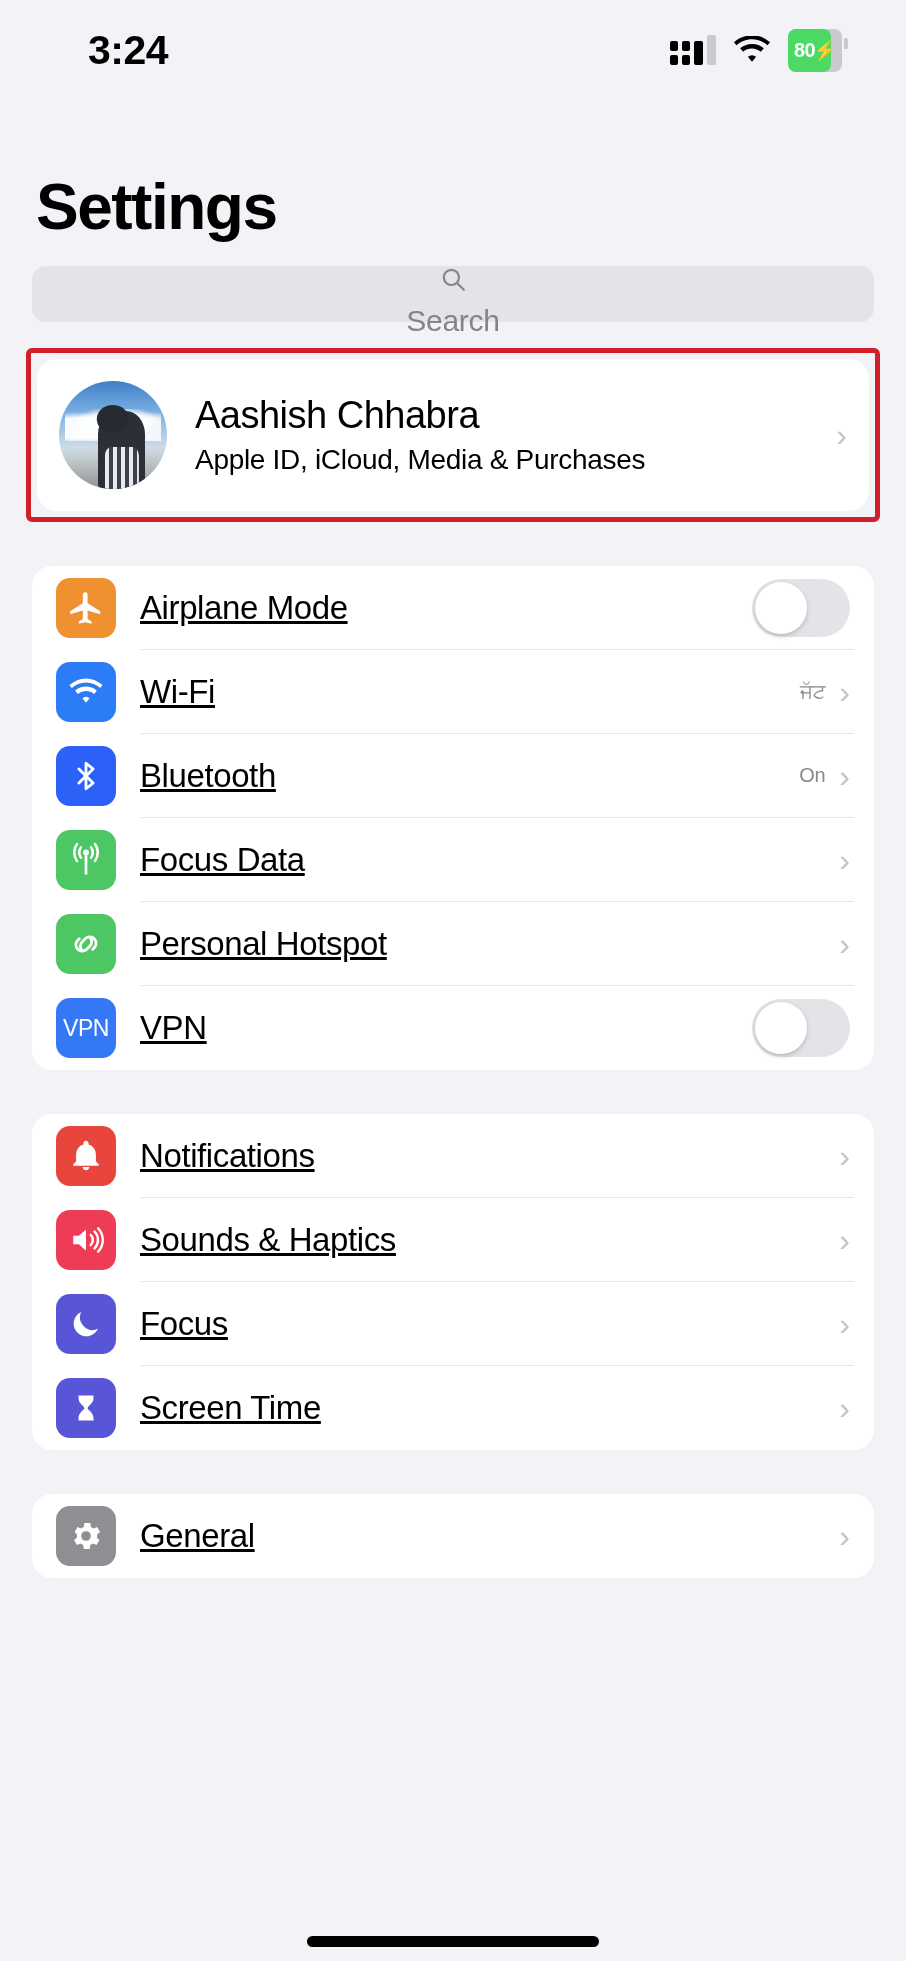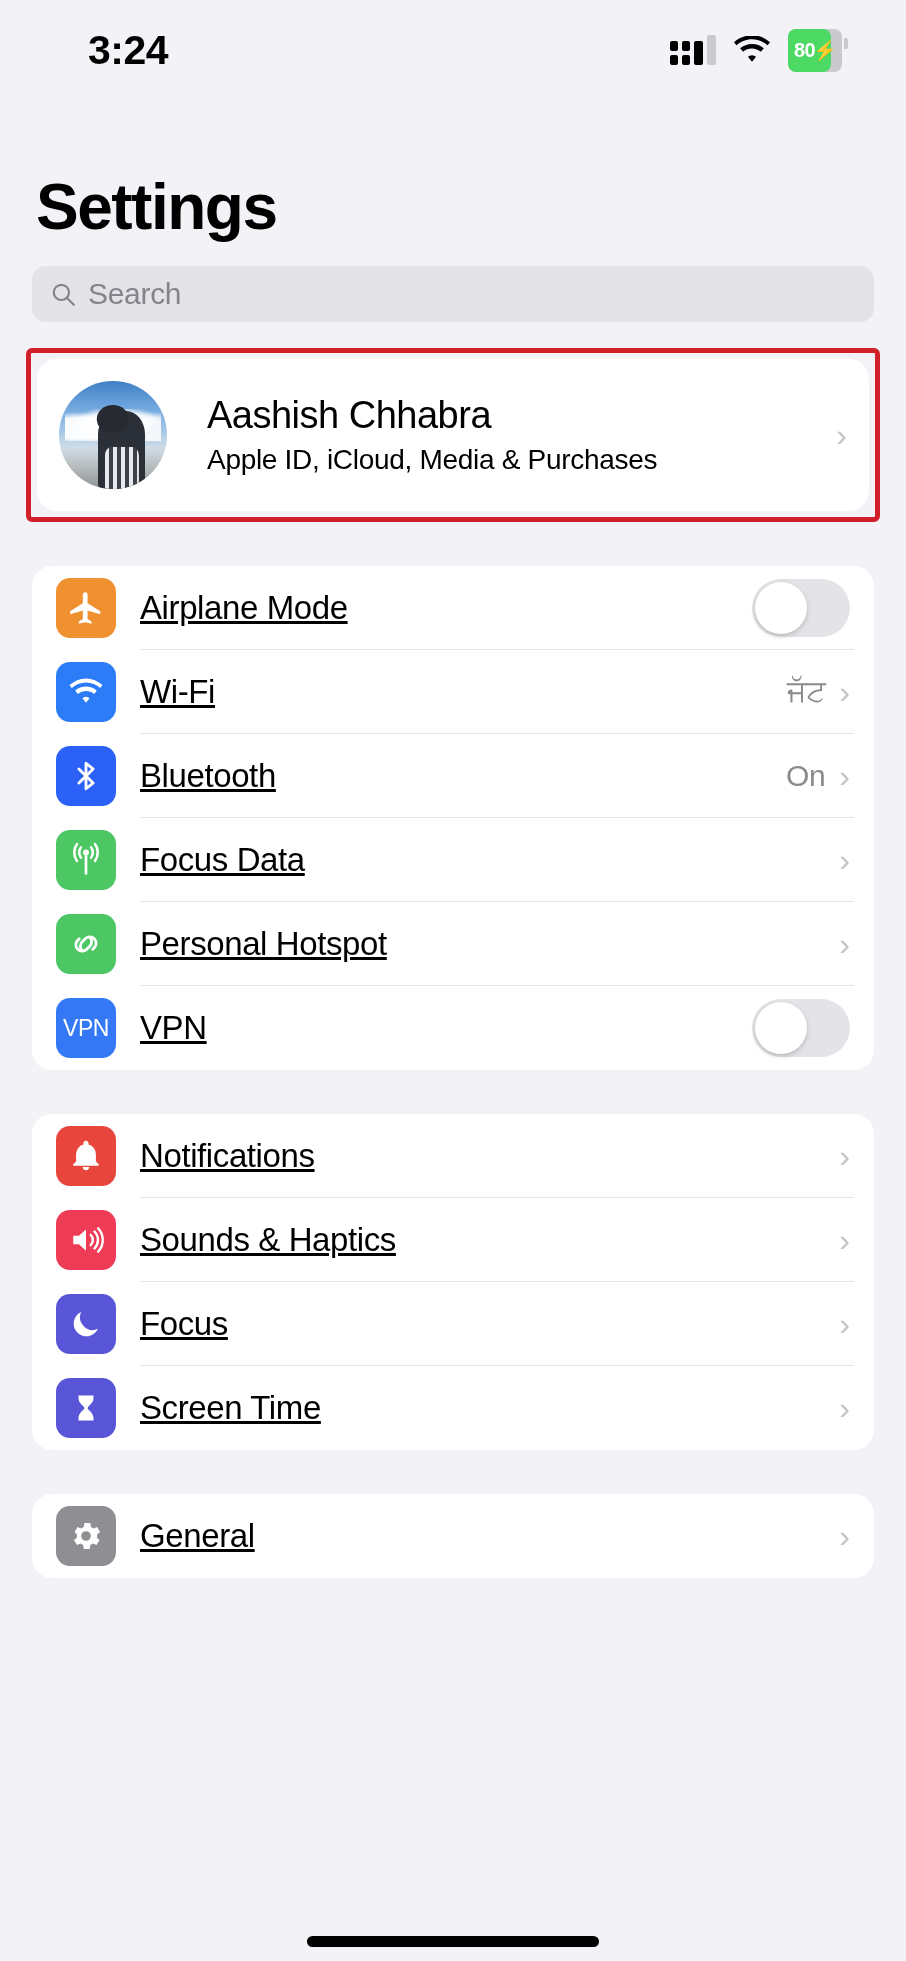--- a/index.html
+++ b/index.html
@@ -103,20 +103,21 @@
   
   .search-wrap { padding: 22px 32px 0 32px; }
   .search-bar {
     height: 56px;
     background: #e3e3e8;
     border-radius: 14px;
     display: flex;
     align-items: center;
     padding: 0 18px;
     gap: 12px;
+    flex-direction: column;
   }
   .search-icon { width: 26px; height: 26px; flex: 0 0 auto; }
   .search-placeholder {
     font-size: 30px;
     color: #84848c;
     letter-spacing: -0.3px;
   }
 
   
   .card {
@@ -133,21 +134,21 @@
     border-radius: 6px;
     padding: 6px;
     background: #f2f2f7;
   }
   .profile-card {
     background: #fff;
     border-radius: 20px;
     display: flex;
     align-items: center;
     padding: 22px 22px;
-    gap: 40px;
+    gap: 28px;
   }
   .avatar {
     width: 108px;
     height: 108px;
     border-radius: 50%;
     flex: 0 0 auto;
     overflow: hidden;
     position: relative;
     background: linear-gradient(#3f7fc4 0%, #6ba3dd 22%, #9cc3e8 42%, #cfdce6 62%, #b9bfc0 78%, #8d9193 100%);
   }
@@ -244,21 +245,21 @@
     color: #000;
     letter-spacing: -0.4px;
     text-decoration: underline;
   }
   .row-right {
     display: flex;
     align-items: center;
     gap: 14px;
   }
   .row-value {
-    font-size: 30px;
+    font-size: 20px;
     color: #8a8a8e;
     letter-spacing: -0.3px;
   }
   .chevron { font-size: 32px; color: #c4c4c8; line-height: 1; }
 
   
   .toggle {
     width: 98px;
     height: 58px;
     border-radius: 29px;

